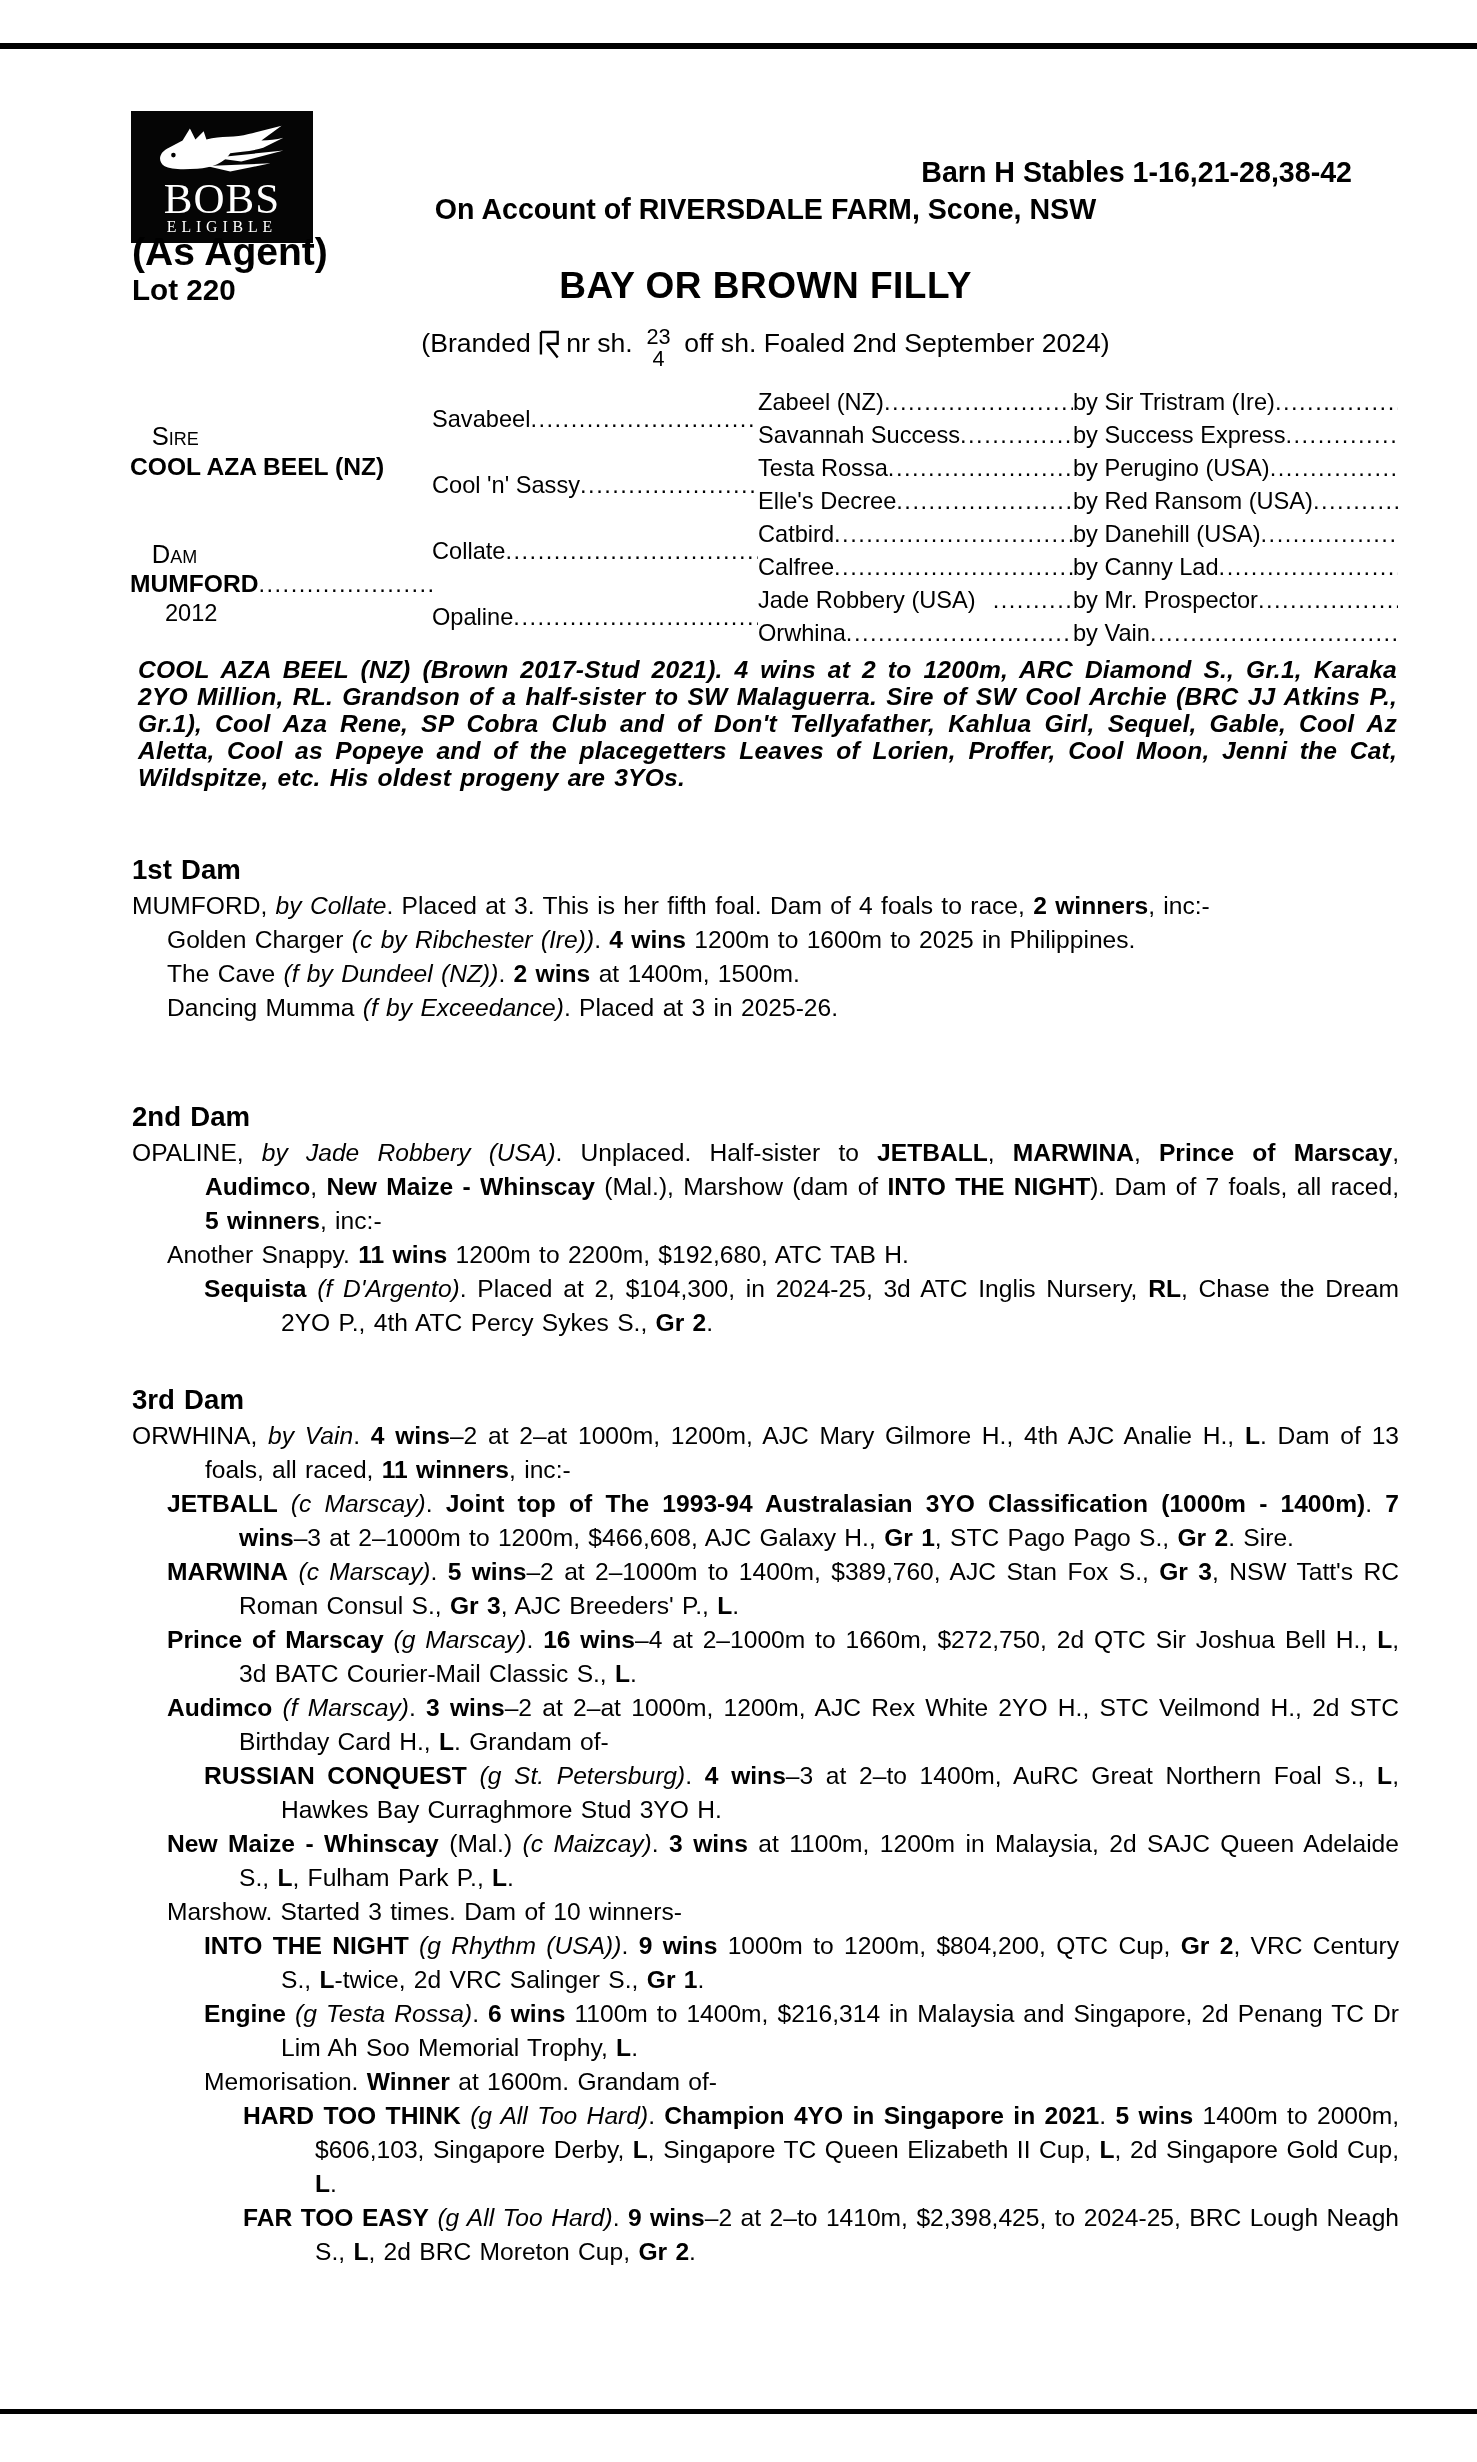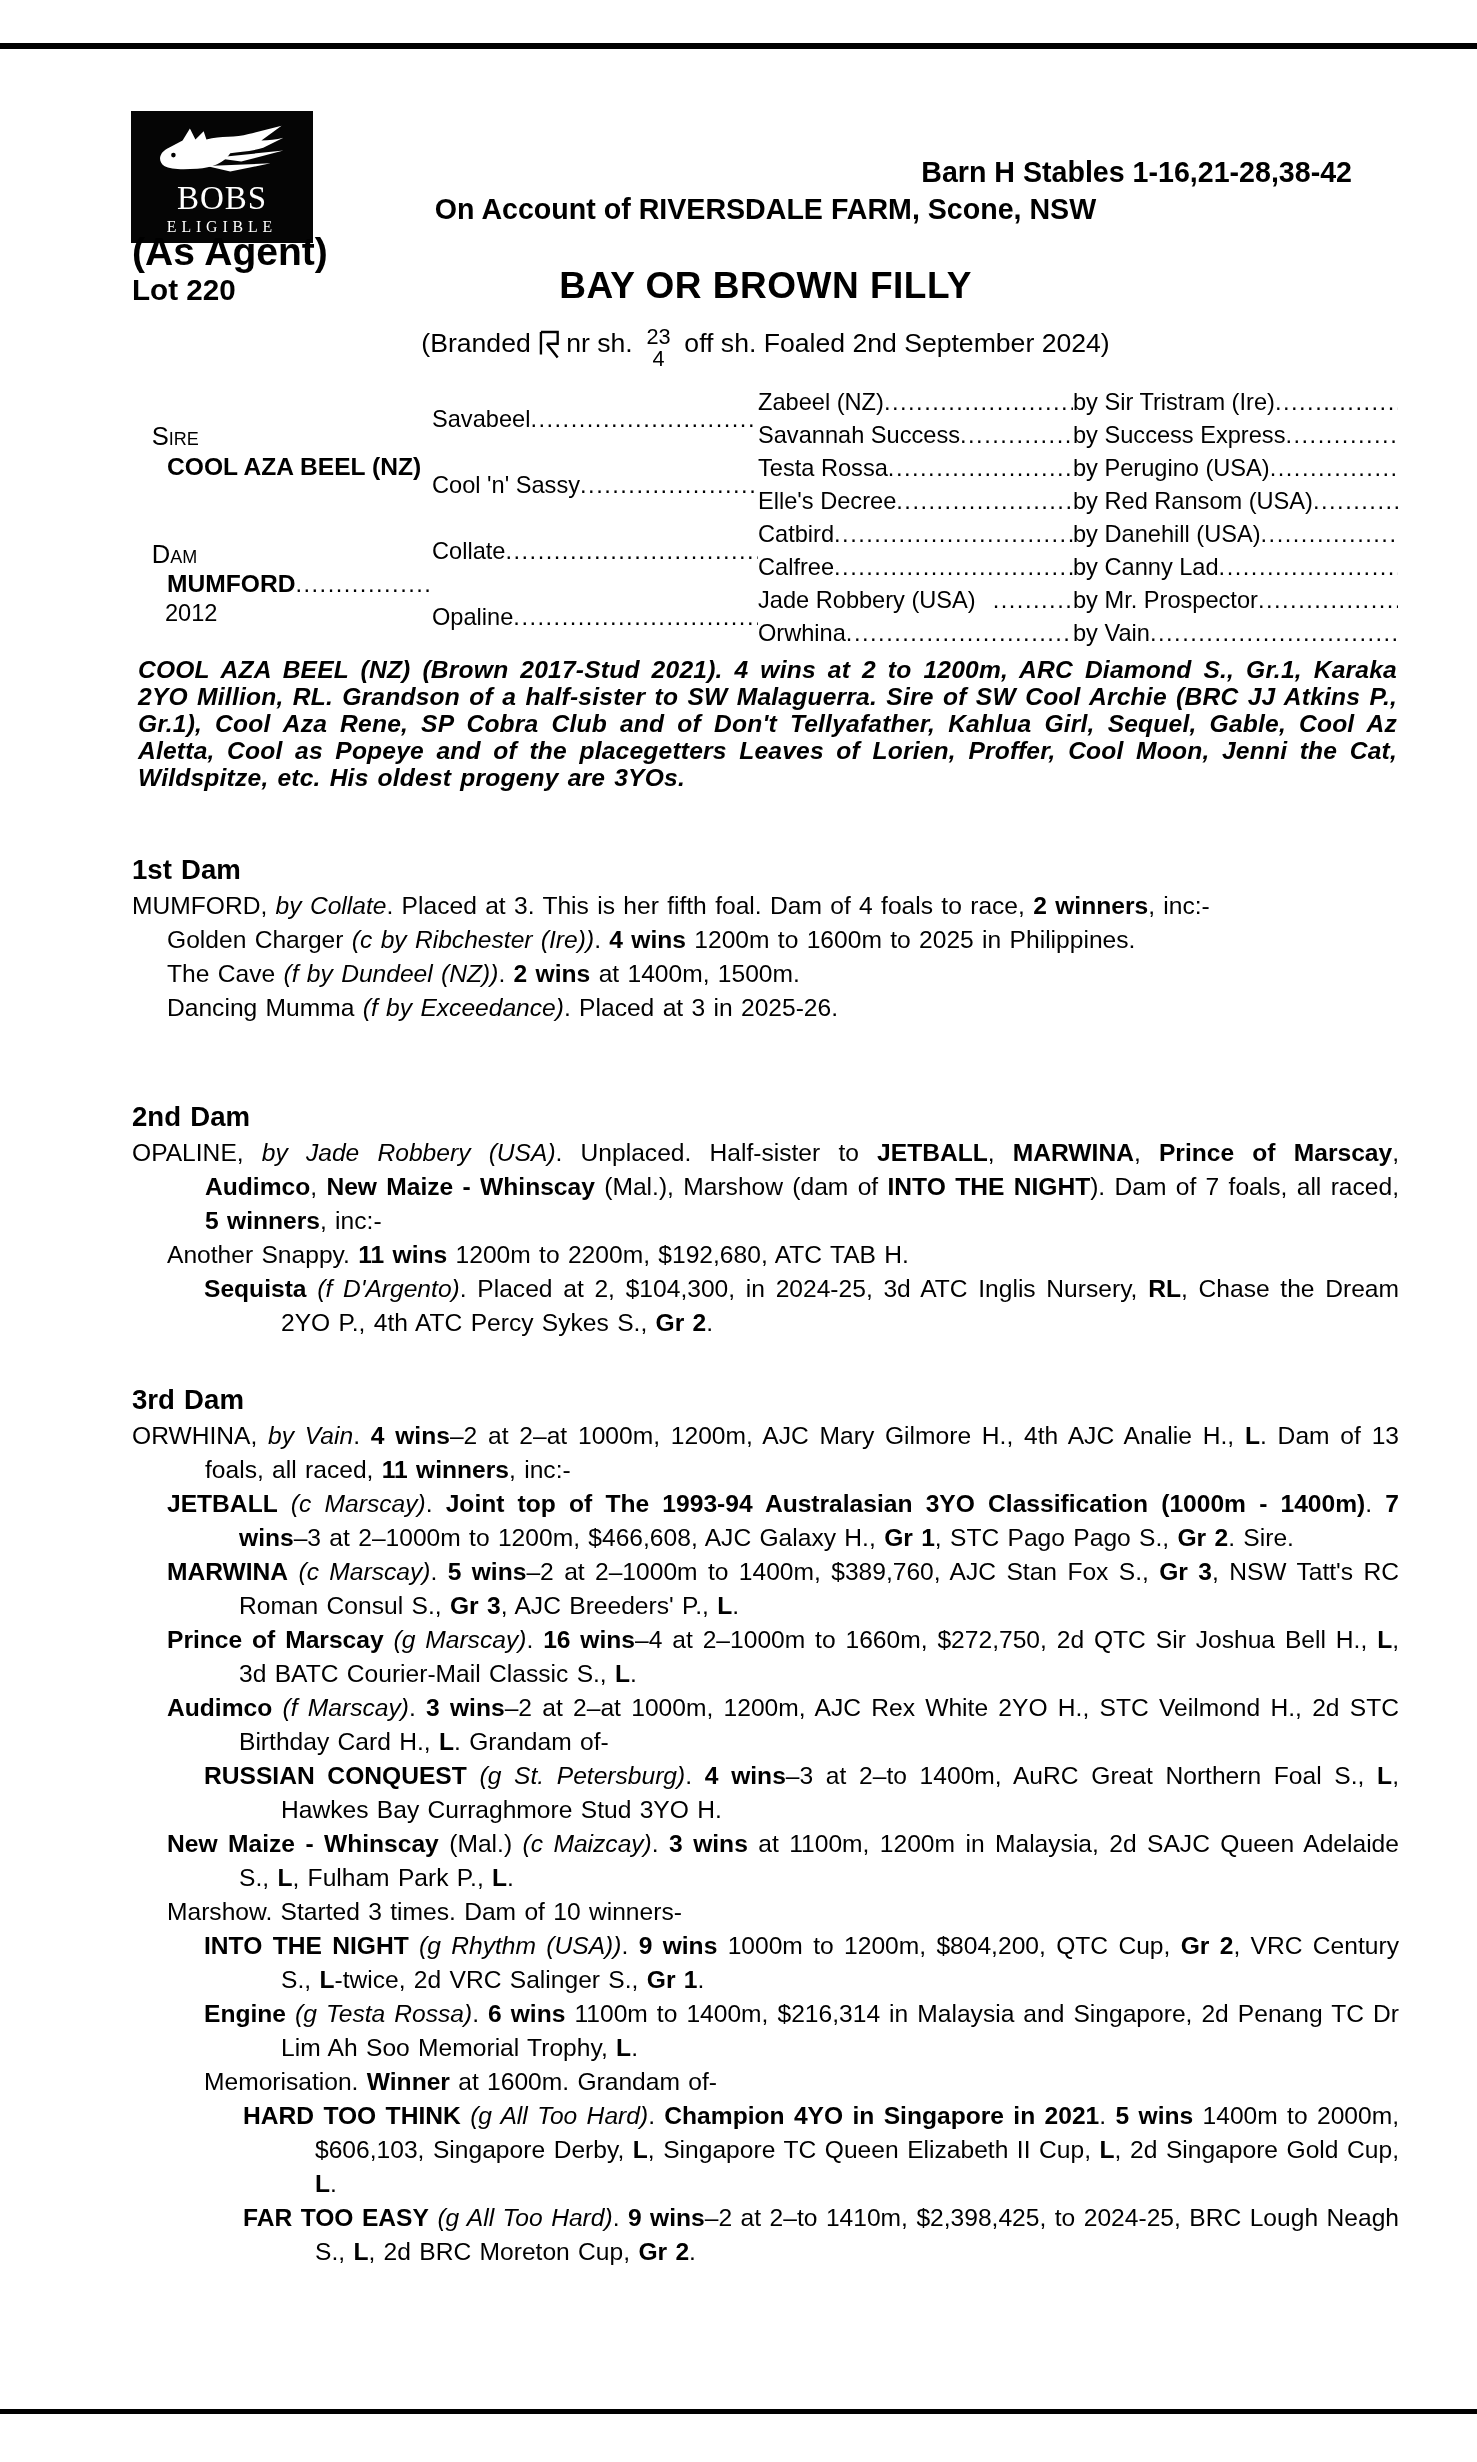--- a/index.html
+++ b/index.html
@@ -6,21 +6,21 @@
   .page{position:relative;width:1478px;height:2463px;background:#ffffff;
         font-family:"Liberation Sans",sans-serif;color:#000;overflow:hidden;}
   .rule-top{position:absolute;left:0;right:0;top:43px;height:5.9px;background:#000;}
   .rule-bottom{position:absolute;left:0;right:0;top:2409px;height:4.9px;background:#000;}
 
   
   .logo{position:absolute;left:131px;top:111px;width:182px;height:132px;background:#050505;
         color:#fff;display:flex;flex-direction:column;align-items:center;justify-content:flex-end;
         padding-bottom:6.9px;box-sizing:border-box;}
   .logo svg{display:block;margin-top:3.9px;}
-  .logo-word{font-family:"Liberation Serif",serif;font-size:33px;line-height:41px;letter-spacing:1px;}
+  .logo-word{font-family:"Liberation Serif",serif;font-size:43px;line-height:41px;letter-spacing:1px;}
   .logo-sub{font-family:"Liberation Serif",serif;font-size:15.8px;letter-spacing:4.9px;line-height:16.7px;}
 
   
   .hdr{position:absolute;font-weight:bold;white-space:nowrap;}
   .barn{top:156px;right:126px;font-size:28.6px;}
   .account{top:193px;left:132px;width:1267px;text-align:center;font-size:28.6px;}
   .agent{top:230px;left:132px;width:1267px;text-align:left;font-size:39px;}
   .lot{position:absolute;left:132px;top:273px;font-size:29.6px;font-weight:bold;}
   .title{position:absolute;left:132px;top:265px;width:1267px;text-align:center;
          font-size:37px;font-weight:bold;letter-spacing:0.5px;}
@@ -32,21 +32,21 @@
   .frac{display:inline-flex;flex-direction:column;align-items:center;font-size:21.7px;
         line-height:21.7px;margin:0 13.8px;transform:translateY(3.9px);}
 
   
   .ped{position:absolute;left:130px;top:386px;width:1269px;display:grid;
        grid-template-columns:302px 326px 315px 325px;grid-template-rows:repeat(8,33px);
        font-size:23.6px;}
   .pcell{display:flex;align-items:center;overflow:hidden;min-width:0;}
   .pblock{display:flex;flex-direction:column;justify-content:center;align-items:flex-start;overflow:hidden;}
   .plabel{font-variant:small-caps;font-size:25.6px;padding-left:21.7px;line-height:29.6px;}
-  .pname{font-weight:bold;font-size:24.6px;line-height:29.6px;white-space:nowrap;margin-left:37px;}
+  .pname{font-weight:bold;font-size:24.6px;line-height:29.6px;white-space:nowrap;}
   .pyear{padding-left:35px;line-height:29.6px;}
   .namerow{display:flex;width:100%;align-items:baseline;}
   .dots{flex:1;overflow:hidden;white-space:nowrap;min-width:7.9px;}
   .dots::after{content:"....................................................................................";letter-spacing:1.5px;}
 
   
   .sire-sum{position:absolute;left:138px;top:656px;width:1259px;font-size:24.6px;font-weight:bold;
             font-style:italic;line-height:27px;text-align:justify;word-spacing:2px;letter-spacing:0.2px;}
 
   

